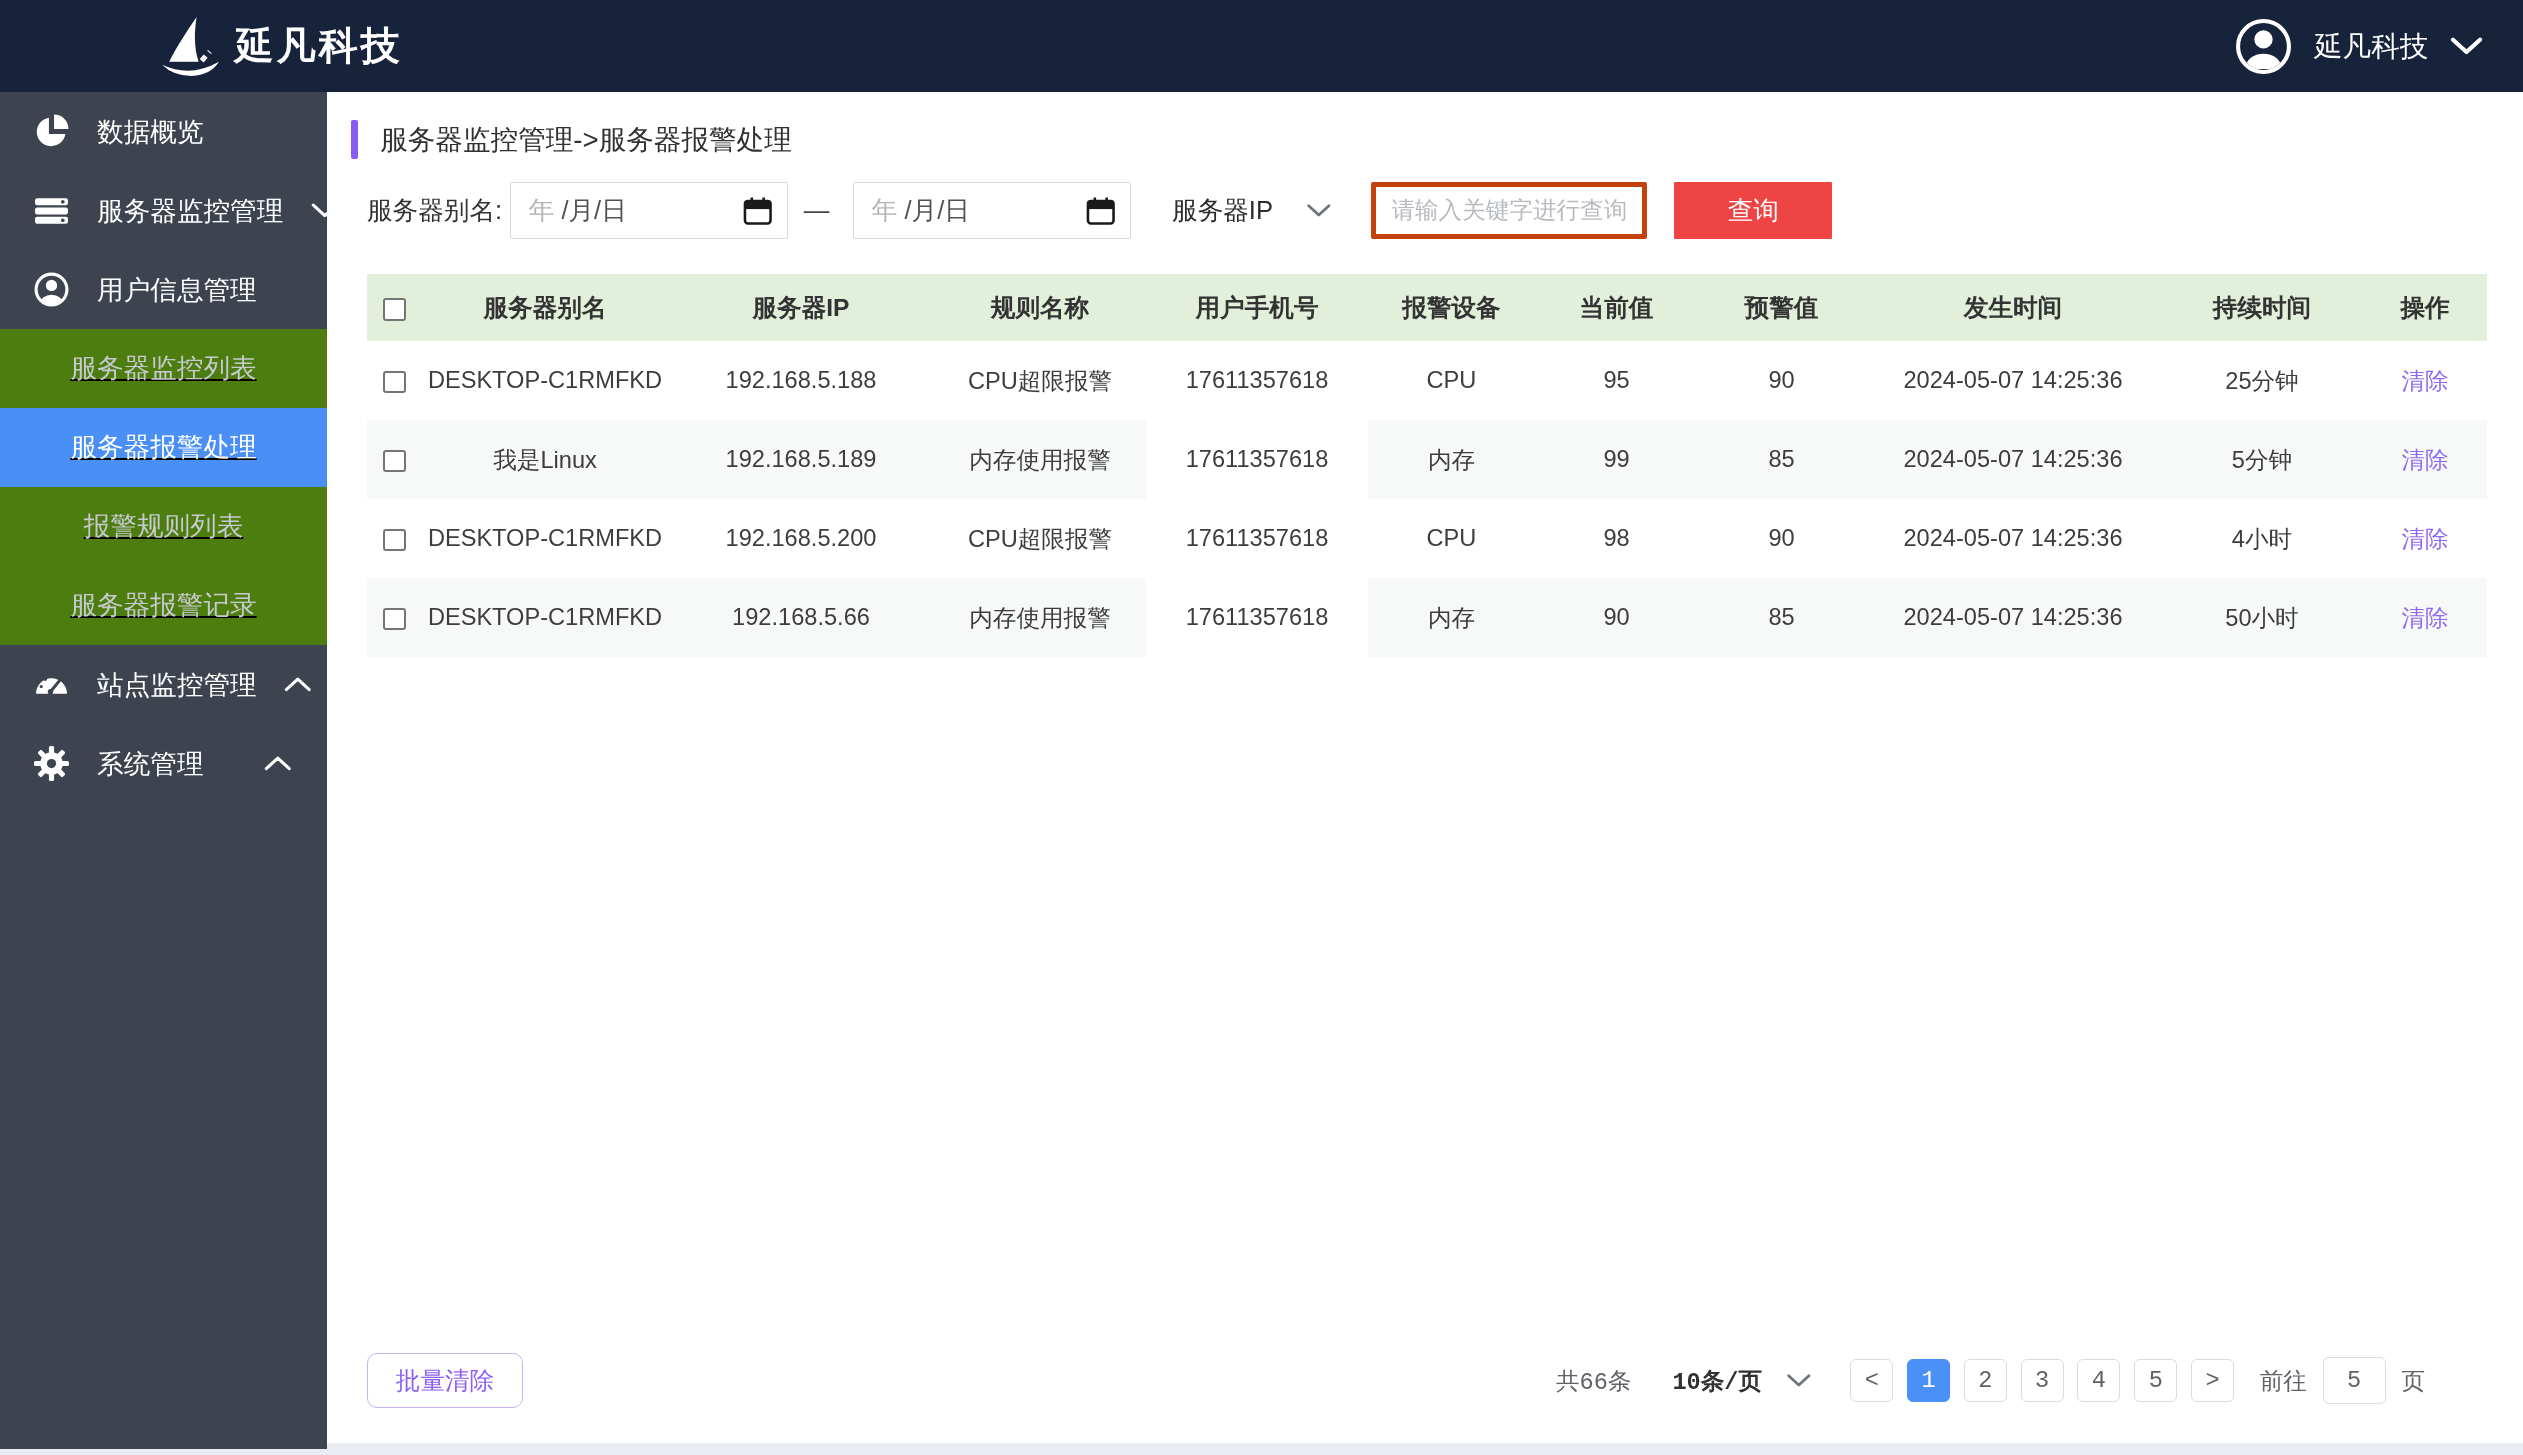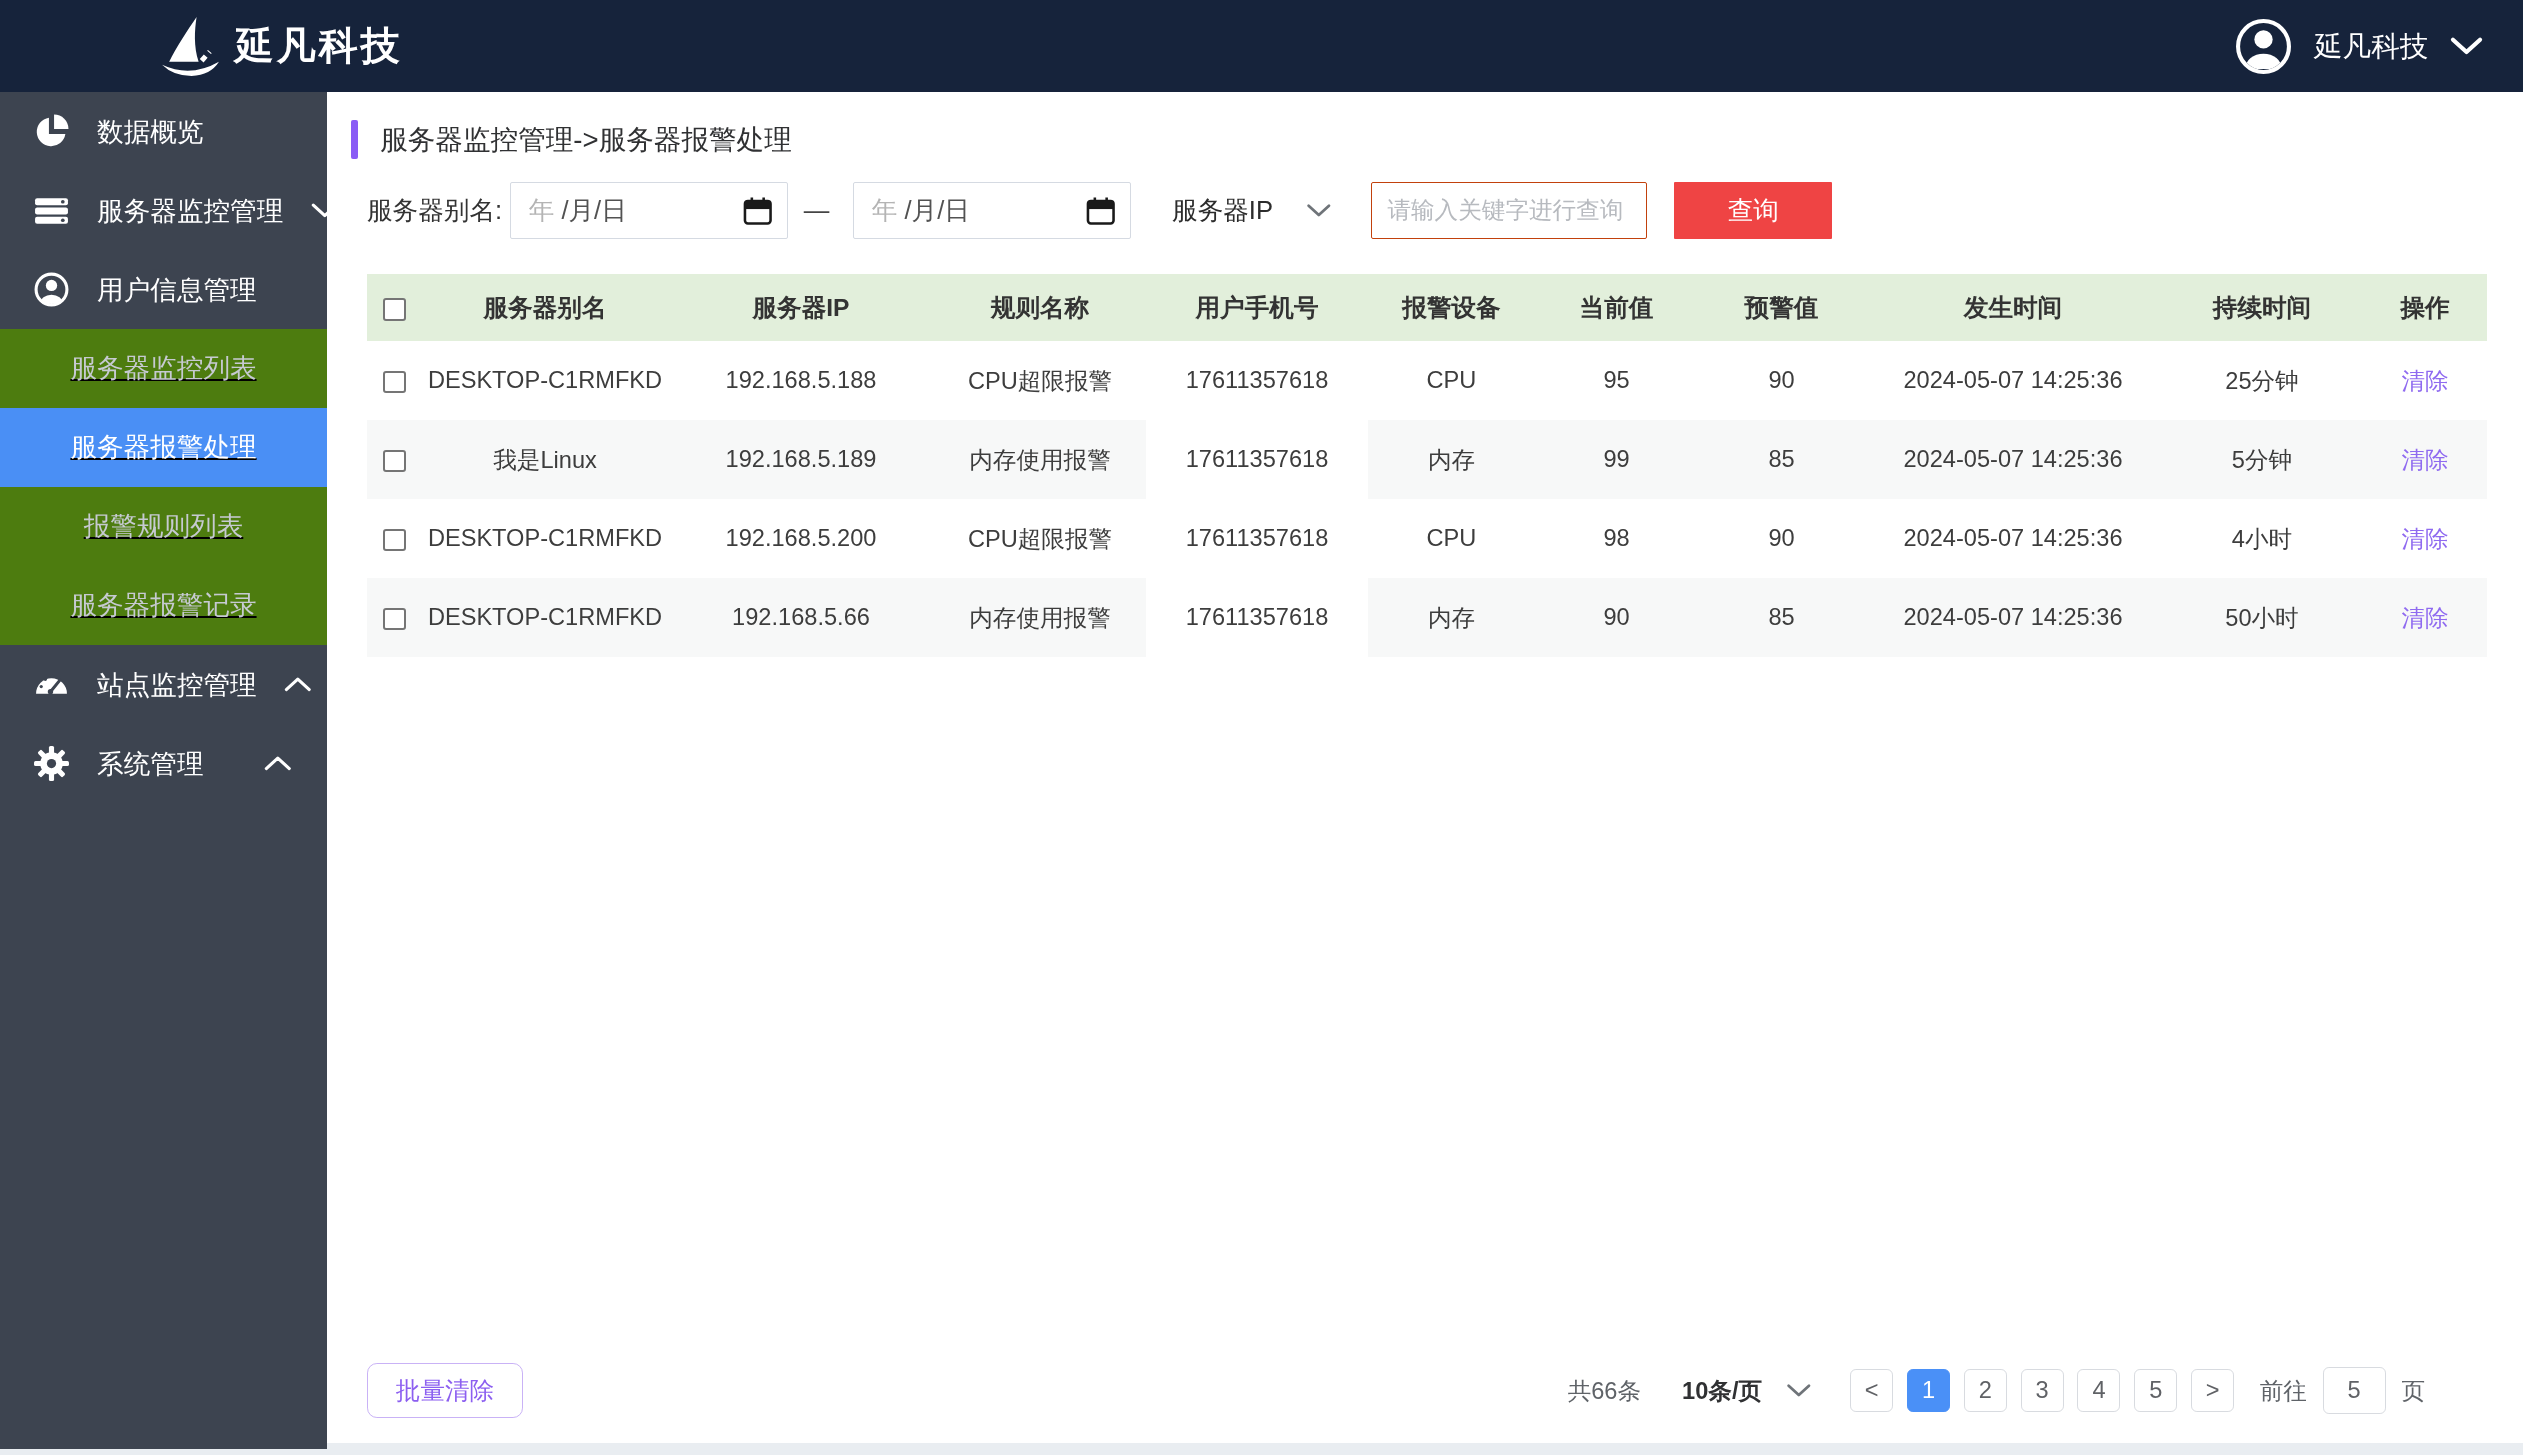--- a/index.html
+++ b/index.html
@@ -39,39 +39,39 @@
   .date-input { width:278px; height:57px; border:1px solid #d5dae2; border-radius:2px;
       display:flex; align-items:center; justify-content:space-between; padding:0 13.8px 0 17.7px; margin-left:7.9px; background:#fff; cursor:text; }
   .date-ph { font-size:25.6px; }
   .date-ph .yr { color:#b4b4b4; }
   .date-ph .md { color:#525252; }
   .date-input svg { width:31.5px; height:31.5px; }
   .range-sep { margin:0 15.8px; color:#444; font-size:25.6px; }
   .field-select { margin-left:41px; display:flex; align-items:center; gap:33px; cursor:pointer; }
   .field-select .fs-text { font-size:25.6px; color:#2c2c2c; }
   .sel-chevron svg { width:25.6px; height:14.8px; display:block; }
-  .kw-input { margin-left:39px; width:276px; height:57px; border:1px solid #c2410c; border-radius:2px;
+  .kw-input { margin-left:39px; width:276px; height:57px; border:5px solid #c2410c; border-radius:2px;
       font-size:23.6px; padding:0 15.8px; color:#333; outline:none; font-family:inherit; }
   .kw-input::placeholder { color:#b7babf; }
   .query-btn { margin-left:27.6px; width:158px; height:57px; background:#ef4444; border:none; border-radius:1px;
       color:#fff; font-size:25.6px; cursor:pointer; font-family:inherit; }
 
   
   table { margin:35px 0 0 40px; width:2120px; border-collapse:collapse; table-layout:fixed; }
   thead tr { height:67px; }
   thead th { background:#e2efdb; font-size:24.6px; color:#333; font-weight:bold; text-align:center; }
   tbody tr { height:79px; }
   tbody td { font-size:23.6px; color:#3d3d3d; text-align:center; }
   tr.striped td { background:#f7f8f8; }
   tr.striped td.col-phone { background:#fff; }
   .cb { display:inline-block; width:22.7px; height:22.7px; border:2px solid #757575; border-radius:3px; background:#fff; vertical-align:middle; cursor:pointer; }
   .clear-link { color:#8f6af0; cursor:pointer; }
 
   
-  .footer { margin-top:auto; display:flex; align-items:center; padding:0 99px 25px 40px; }
+  .footer { margin-top:auto; display:flex; align-items:center; padding:0 99px 35px 40px;font-family:Liberation Mono, monospace; }
   .batch-btn { width:156px; height:55px; background:#fff; border:1px solid #c9b2f6; border-radius:9.9px;
       color:#8c5ff0; font-size:24.6px; cursor:pointer; font-family:inherit; }
   .pg-right { margin-left:auto; display:flex; align-items:center; color:#5f6368; font-size:23.6px; }
   .pg-total { margin-right:41px; }
   .size-select { display:flex; align-items:center; gap:23.6px; margin-right:39px; cursor:pointer; }
   .size-select .ss-text { color:#303133; font-weight:bold; font-size:23.6px; }
   .pager { display:flex; align-items:center; gap:13.8px; }
   .pg-btn { min-width:43px; height:43px; line-height:41px; text-align:center; border:1px solid #d8dbe0;
       border-radius:5.9px; background:#fff; color:#606266; font-size:23.6px; cursor:pointer; }
   .pg-btn.active { background:#4a90f7; border-color:#4a90f7; color:#fff; }

